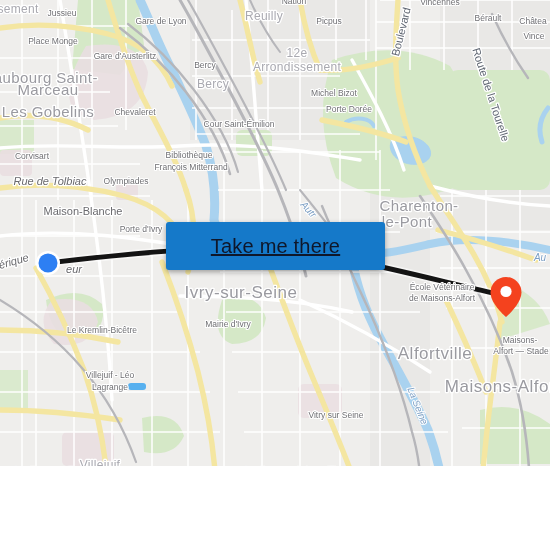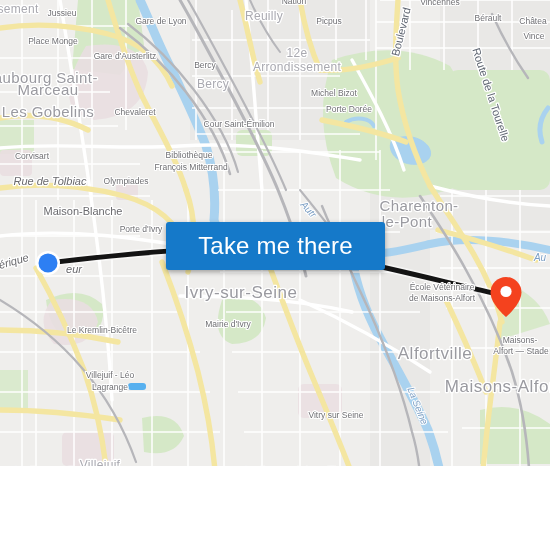--- a/index.html
+++ b/index.html
@@ -43,22 +43,23 @@
     position:absolute;
     left:166px;top:222px;width:219px;height:48px;
     background:#1579c9;
     border-radius:3px;
     box-shadow:0 2px 5px rgba(0,0,0,.34);
     display:flex;align-items:center;justify-content:center;
     cursor:pointer;
     z-index:40;
   }
   .cta span{
-    color:#ffffff;font-size:24px;letter-spacing:.2px;
-    font-family:"Liberation Sans", sans-serif;
+    color:#0f172a;font-size:20px;letter-spacing:.2px;
+    font-family:"Liberation Sans", sans-serif;
+    text-decoration:underline;
   }
 
   
   .attrib{
     position:absolute;left:0;top:462px;width:550px;height:23px;
     display:flex;align-items:center;
     z-index:45;
   }
   .attrib .inner{
     padding-left:10px;font-size:16px;color:#3b3b3b;

